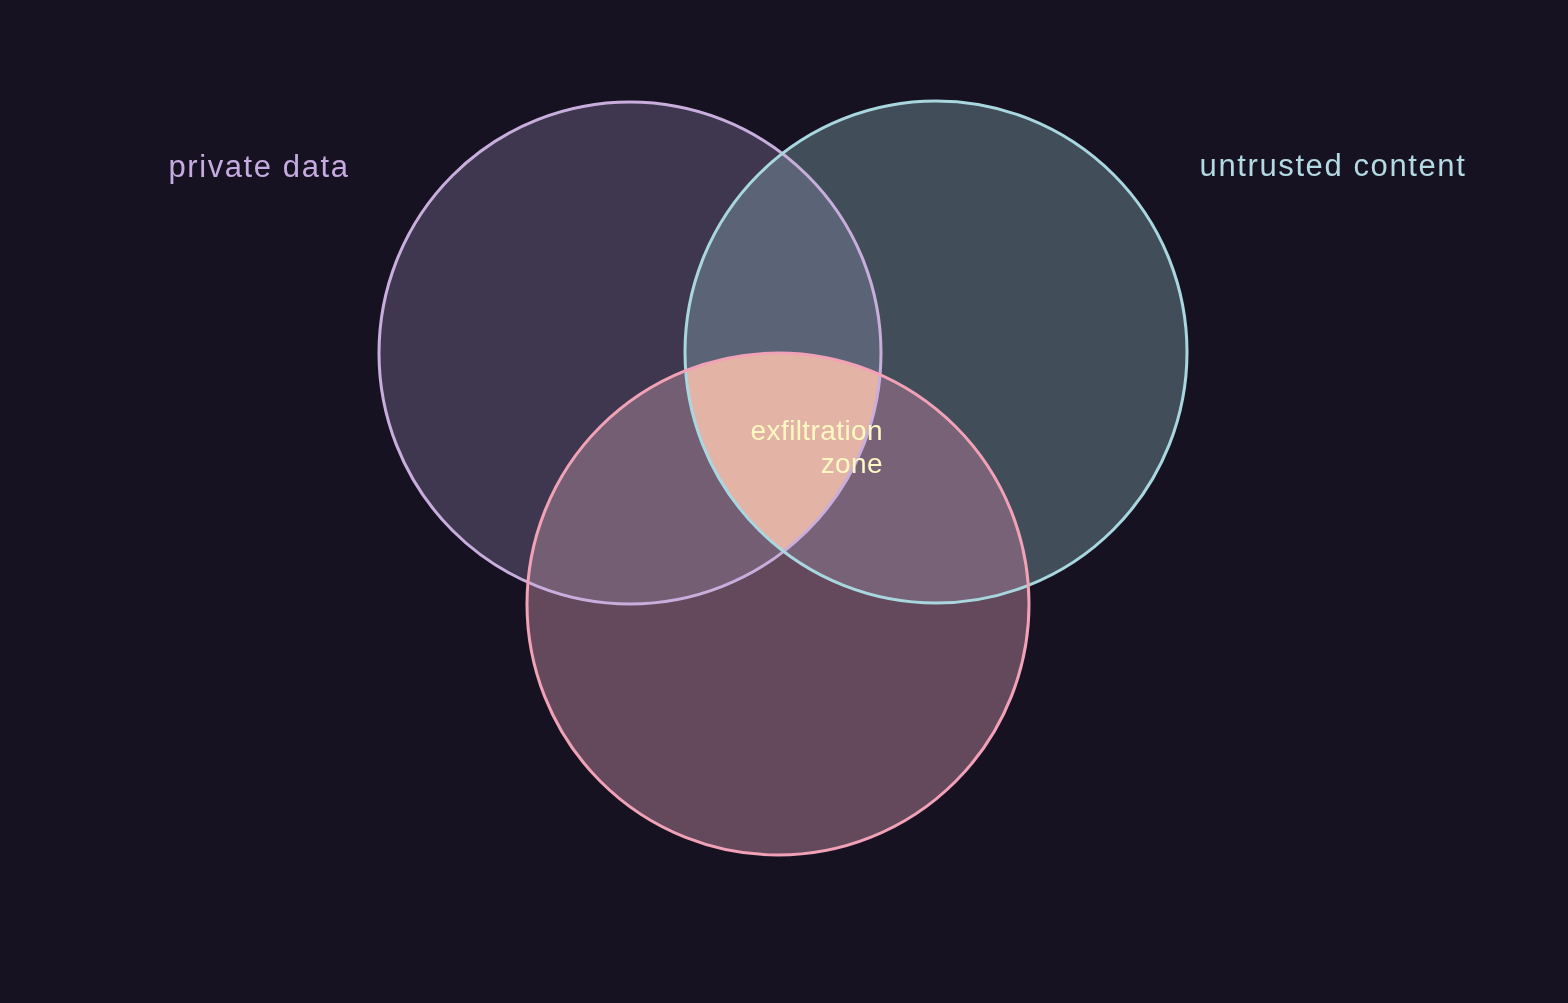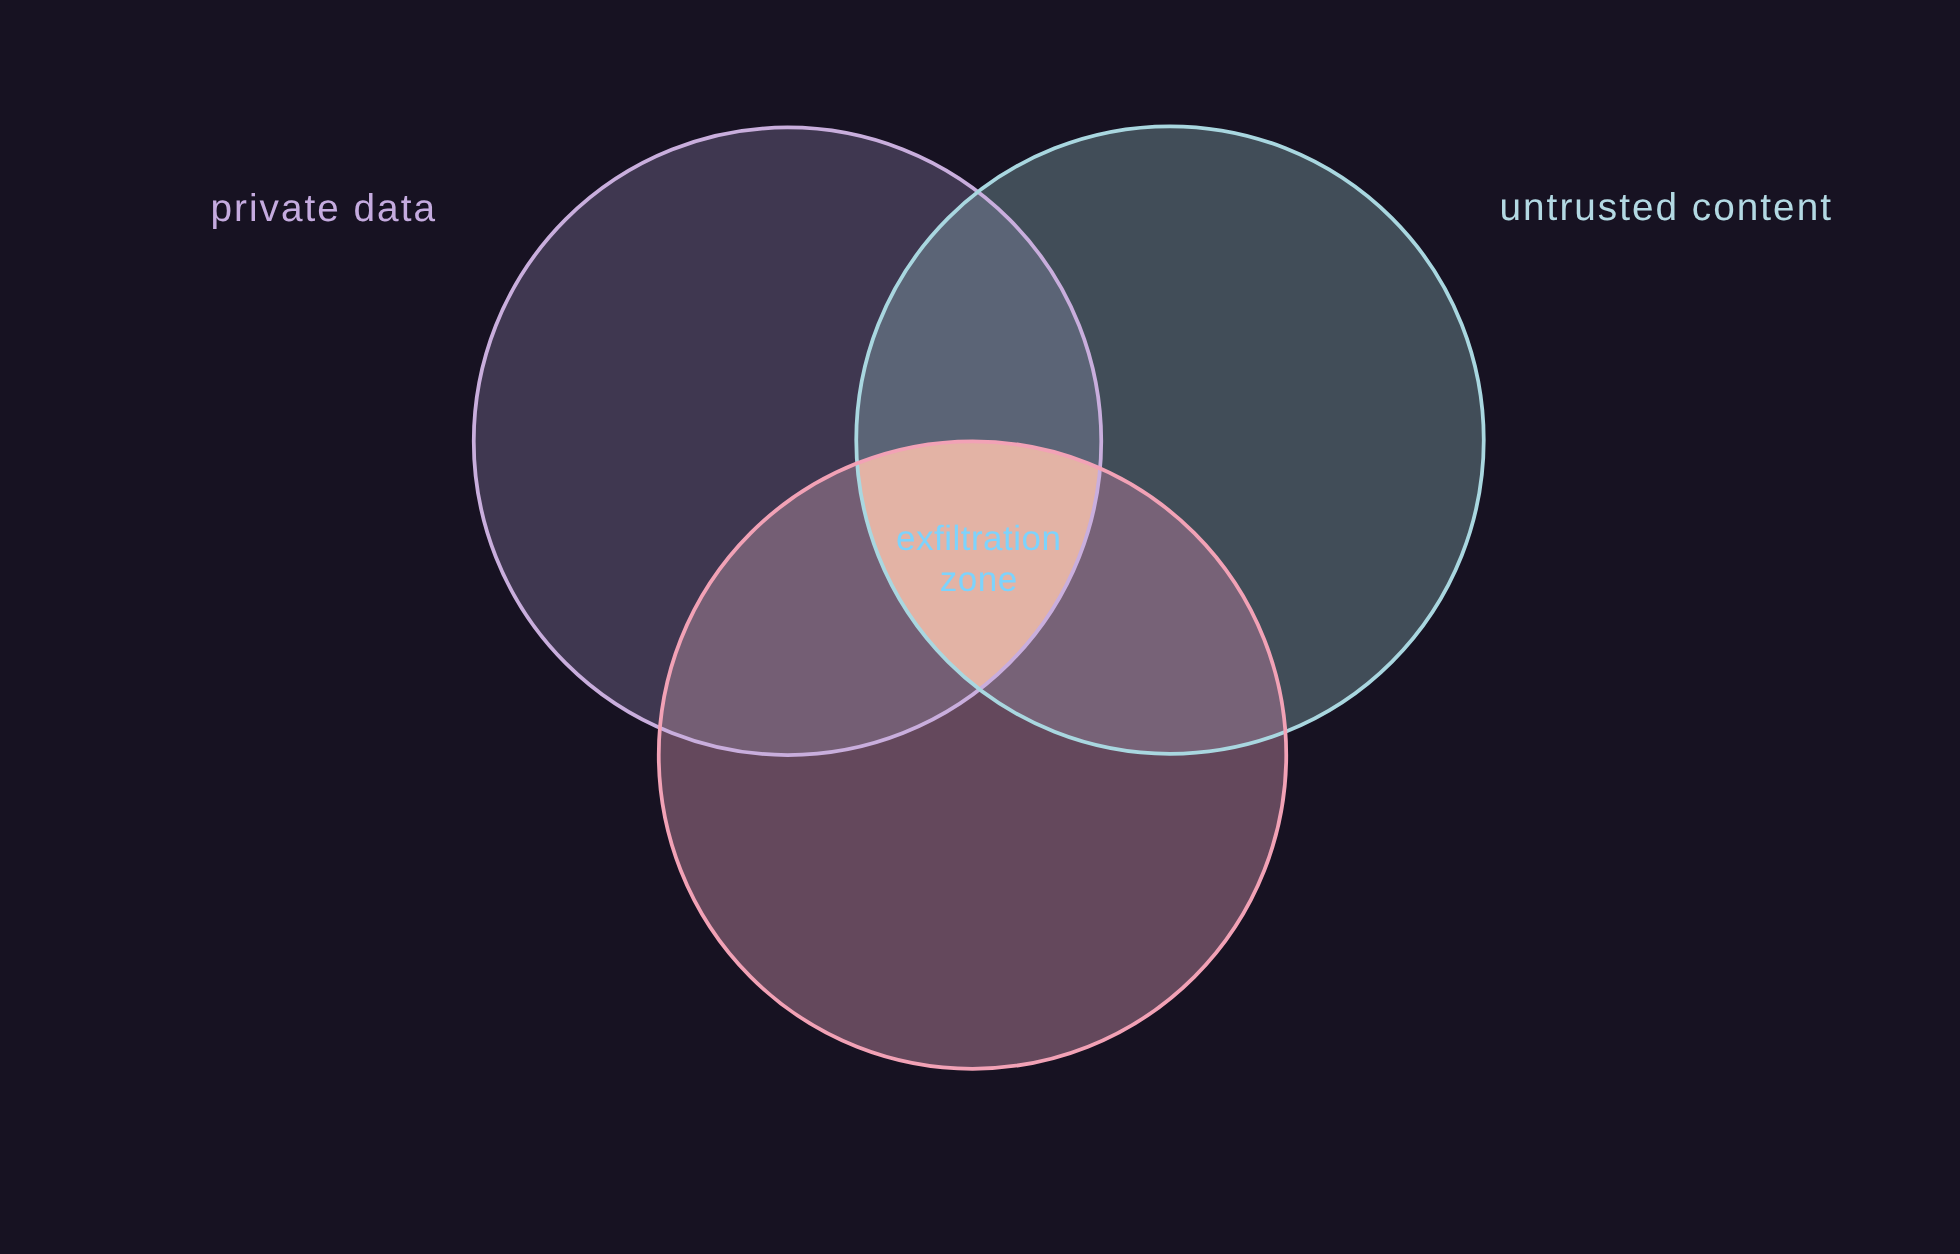--- a/index.html
+++ b/index.html
@@ -31,26 +31,26 @@
   }
   .label-private   { left: 259px;  top: 167px; color: #c5abdf; }
   .label-untrusted { left: 1333px; top: 166px; color: #b3d9e3; }
   .label-external  { left: 783px;  top: 906px; color: #f4a5ba; }
   .center-label {
     position: absolute;
     left: 783px;
     top: 447px;
     transform: translate(-50%, -50%);
     width: 200px;
-    text-align: center;
+    text-align: right;
     font-size: 28px;
     font-weight: 500;
     letter-spacing: 0.4px;
     line-height: 33px;
-    color: #7dd3fc;
+    color: #fef9c3;
     user-select: none;
   }
 </style>
 </head>
 <body>
 
 <div id="stage">
 
   <svg id="venn-svg" width="1568" height="1003" viewBox="0 0 1568 1003">
     <defs>

